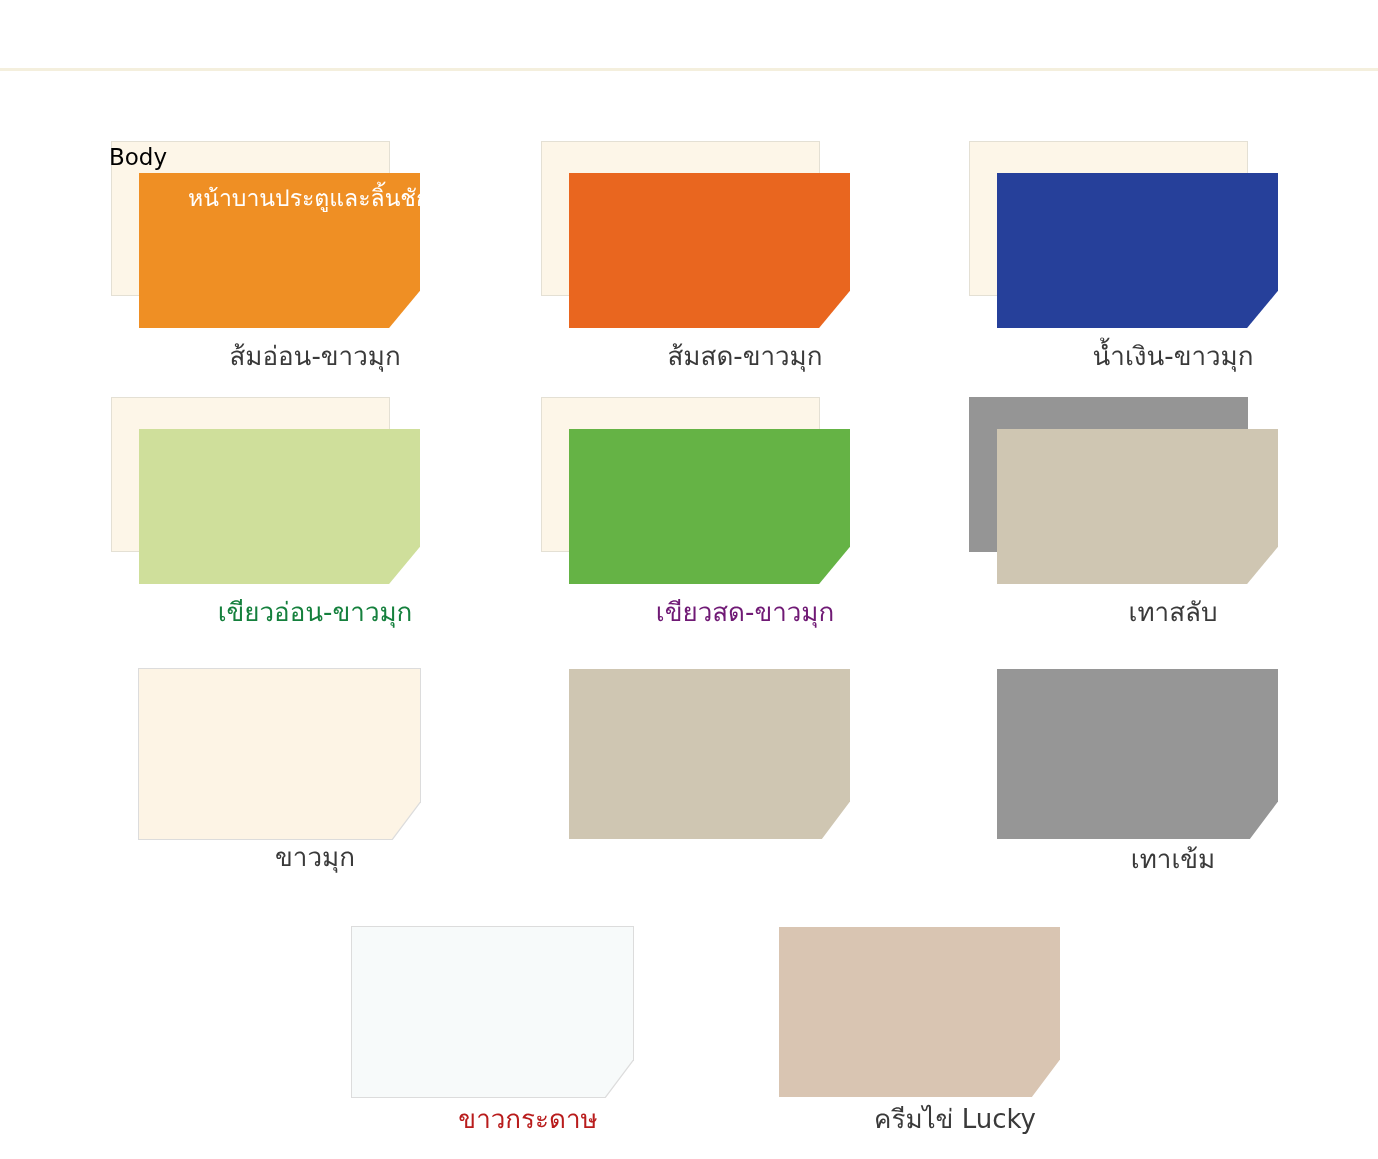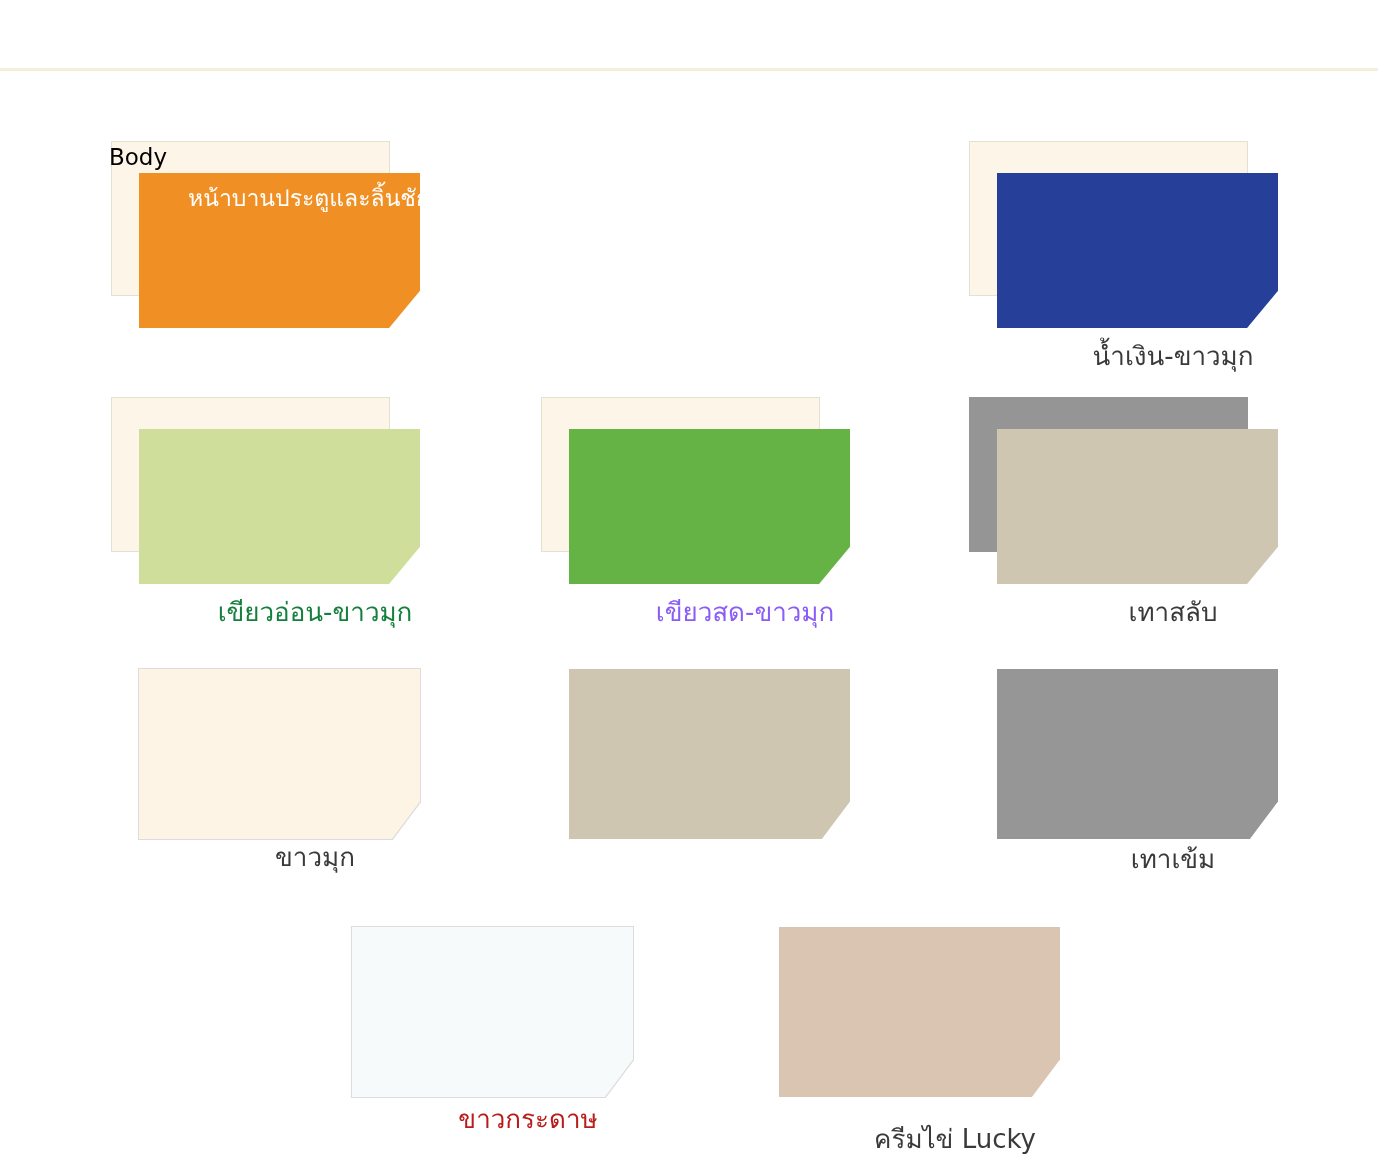--- a/index.html
+++ b/index.html
@@ -137,41 +137,49 @@
 <div id="top-divider"></div>
 
 <div id="swatch-grid">
     <div class="swatch-cell" style="left: 100px; top: 125px;">
       <div class="chip-stack" style="height: 190px;">
         <div class="chip chip-back bordered" style="background: rgb(253, 246, 232);"></div>
         <div class="body-tag">Body</div>
         <div class="chip chip-front" style="background: rgb(239, 143, 36);"></div>
         <div class="chip-note" style="left: 52px; top: 44px; margin-left: 36px;">หน้าบานประตูและลิ้นชัก</div>
       </div>
+      <div class="swatch-label" style="top: 200px; color: rgb(58, 58, 58);">ส้มอ่อน-ขาวมุก</div>
+    </div>
+    <div class="swatch-cell" style="left: 530px; top: 125px;">
+      <div class="chip-stack" style="height: 190px;">
+        <div class="chip chip-back bordered" style="background: rgb(253, 246, 232);"></div>
+        <div class="chip chip-front" style="background: rgb(233, 102, 31);"></div>
+      </div>
+      <div class="swatch-label" style="top: 200px; color: rgb(58, 58, 58);">ส้มสด-ขาวมุก</div>
     </div>
     <div class="swatch-cell" style="left: 958px; top: 125px;">
       <div class="chip-stack" style="height: 190px;">
         <div class="chip chip-back bordered" style="background: rgb(253, 246, 232);"></div>
         <div class="chip chip-front" style="background: rgb(38, 64, 154);"></div>
       </div>
       <div class="swatch-label" style="top: 200px; color: rgb(58, 58, 58);">น้ำเงิน-ขาวมุก</div>
     </div>
     <div class="swatch-cell" style="left: 100px; top: 381px;">
       <div class="chip-stack" style="height: 190px;">
         <div class="chip chip-back bordered" style="background: rgb(253, 246, 232);"></div>
         <div class="chip chip-front" style="background: rgb(207, 223, 155);"></div>
       </div>
       <div class="swatch-label" style="top: 200px; color: #15803d;">เขียวอ่อน-ขาวมุก</div>
     </div>
     <div class="swatch-cell" style="left: 530px; top: 381px;">
       <div class="chip-stack" style="height: 190px;">
         <div class="chip chip-back bordered" style="background: rgb(253, 246, 232);"></div>
         <div class="chip chip-front" style="background: rgb(101, 179, 69);"></div>
       </div>
-      <div class="swatch-label" style="top: 200px; color: #8b5cf6;">เขียวสด-ขาวมุก</div>
+      <div class="swatch-label" style="top: 200px; color: #701a75;">เขียวสด-ขาวมุก</div>
     </div>
     <div class="swatch-cell" style="left: 958px; top: 381px;">
       <div class="chip-stack" style="height: 190px;">
         <div class="chip chip-back" style="background: rgb(149, 149, 149);"></div>
         <div class="chip chip-front" style="background: rgb(207, 198, 178);"></div>
       </div>
       <div class="swatch-label" style="top: 200px; color: rgb(58, 58, 58);">เทาสลับ</div>
     </div>
     <div class="swatch-cell" style="left: 100px; top: 653px;">
       <div class="chip-stack" style="height: 172px;">
@@ -195,15 +203,15 @@
       <div class="chip-stack" style="height: 172px;">
         <div class="chip chip-outline"></div>
         <div class="chip chip-solo" style="background: rgb(247, 250, 250);"></div>
       </div>
       <div class="swatch-label" style="top: 177px; color: #b91c1c;">ขาวกระดาษ</div>
     </div>
     <div class="swatch-cell" style="left: 740px; top: 911px;">
       <div class="chip-stack" style="height: 172px;">
         <div class="chip chip-solo" style="background: rgb(217, 197, 178);"></div>
       </div>
-      <div class="swatch-label" style="top: 177px; color: rgb(58, 58, 58); margin-top: 20px;">ครีมไข่ Lucky</div>
+      <div class="swatch-label" style="top: 177px; color: rgb(58, 58, 58);">ครีมไข่ Lucky</div>
     </div>
   </div>
 
 </body></html>

